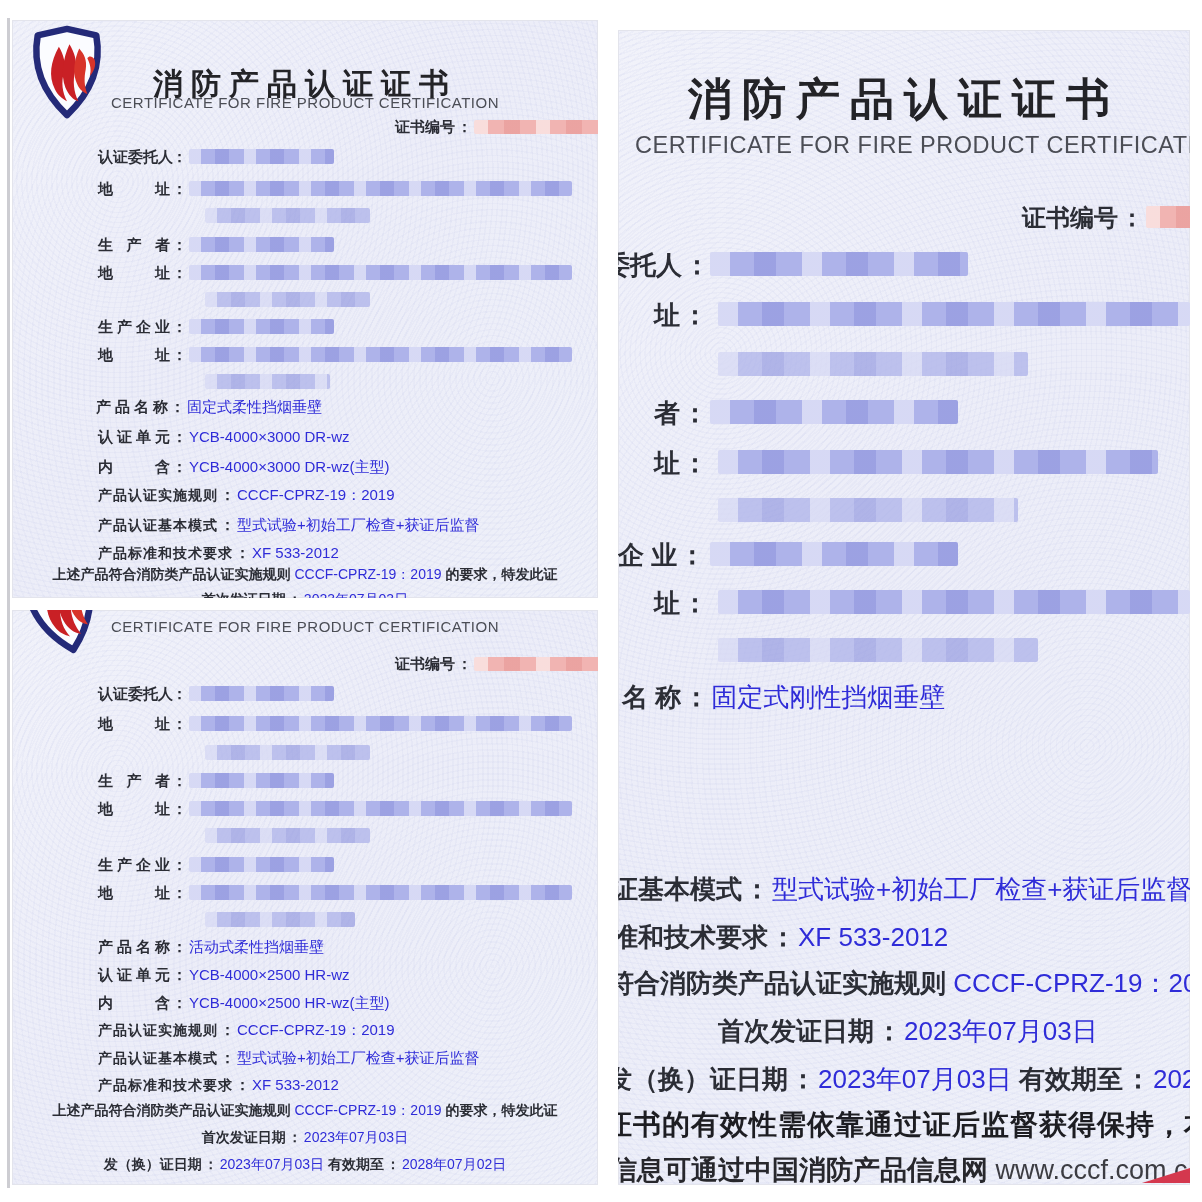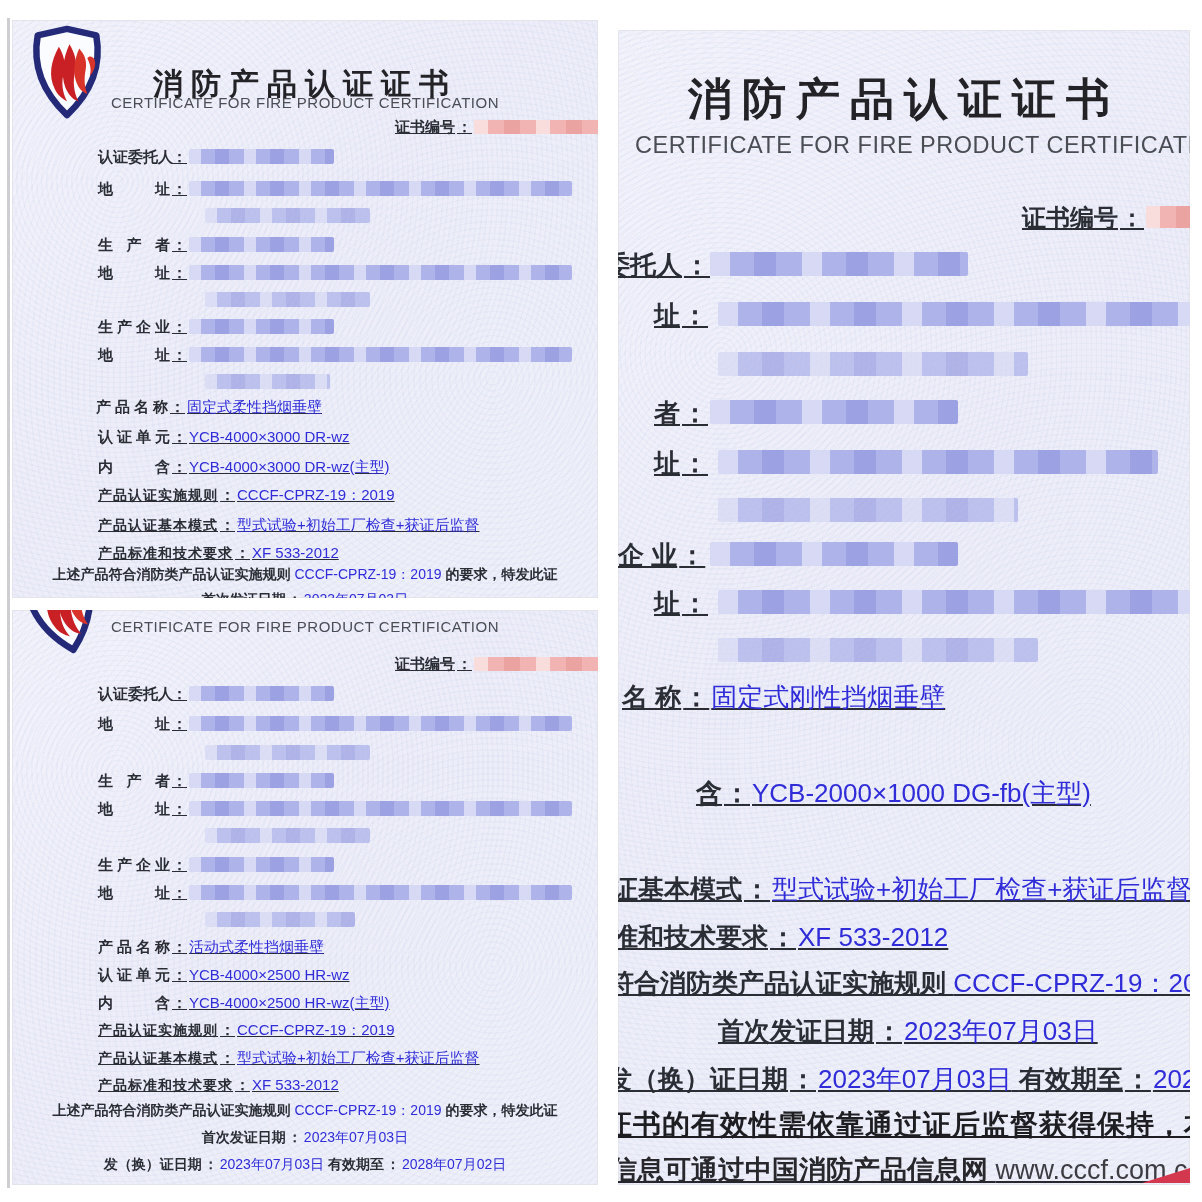--- a/index.html
+++ b/index.html
@@ -10,21 +10,21 @@
   .card{position:absolute;overflow:hidden;
         background:
           repeating-radial-gradient(circle at 18% 28%, rgba(120,132,205,.05) 0 1.5px, rgba(255,255,255,0) 1.5px 5px),
           repeating-radial-gradient(circle at 82% 62%, rgba(120,132,205,.045) 0 1.5px, rgba(255,255,255,0) 1.5px 6px),
           linear-gradient(135deg,#f1f2fa 0%,#ecedf8 45%,#eef0f9 100%);
         box-shadow:0 0 0 1px #e3e4ec inset;}
   .card-tl{left:12px;top:20px;width:586px;height:578px;}
   .card-bl{left:12px;top:610px;width:586px;height:575px;}
   .card-r {left:618px;top:30px;width:572px;height:1155px;}
 
-  .row{position:absolute;white-space:nowrap;font-size:15px;font-weight:700;color:#2b2d35;text-decoration:underline;}
+  .row{position:absolute;white-space:nowrap;font-size:15px;font-weight:700;color:#2b2d35;}
   .lab{display:inline-block;width:72px;text-align:justify;text-align-last:justify;vertical-align:top;}
   .lab-long{font-size:14px;letter-spacing:1px;}
   .colon{margin:0 2px 0 2px;}
   .val{color:#2f2cd8;font-weight:400;letter-spacing:0;}
   .blur{display:inline-block;height:15px;border-radius:2px;vertical-align:-2px;
         background-color:#aeb3ea;
         background-image:repeating-linear-gradient(90deg, rgba(255,255,255,.5) 0 12px, rgba(255,255,255,0) 12px 26px,
                          rgba(92,98,200,.22) 26px 40px, rgba(255,255,255,0) 40px 55px);}
   .blur.abs{position:absolute;}
   .blur.soft{opacity:.75;}
@@ -237,23 +237,20 @@
 
     <div class="row" style="top:556px;left:36px">
       <span>址</span><span class="colon">：</span>
     </div>
     <span class="blur abs" style="left:100px;top:560px;width:472px"></span>
     <span class="blur abs soft" style="left:100px;top:608px;width:320px"></span>
 
     <div class="row" style="top:650px;left:4px">
       <span>名 称</span><span class="colon">：</span><span class="val">固定式刚性挡烟垂壁</span>
     </div>
-    <div class="row" style="top:746px;left:78px">
-      <span>含</span><span class="colon">：</span><span class="val">YCB-2000×1000 DG-fb(主型)</span>
-    </div>
     <div class="row" style="top:842px;left:-6px">
       <span>证基本模式</span><span class="colon">：</span><span class="val">型式试验+初始工厂检查+获证后监督</span>
     </div>
     <div class="row" style="top:890px;left:-6px">
       <span>准和技术要求</span><span class="colon">：</span><span class="val">XF 533-2012</span>
     </div>
 
     <div class="row" style="top:936px;left:-10px;font-weight:700">
       <span>符合消防类产品认证实施规则</span>
       <span class="val">CCCF-CPRZ-19：2019</span>

